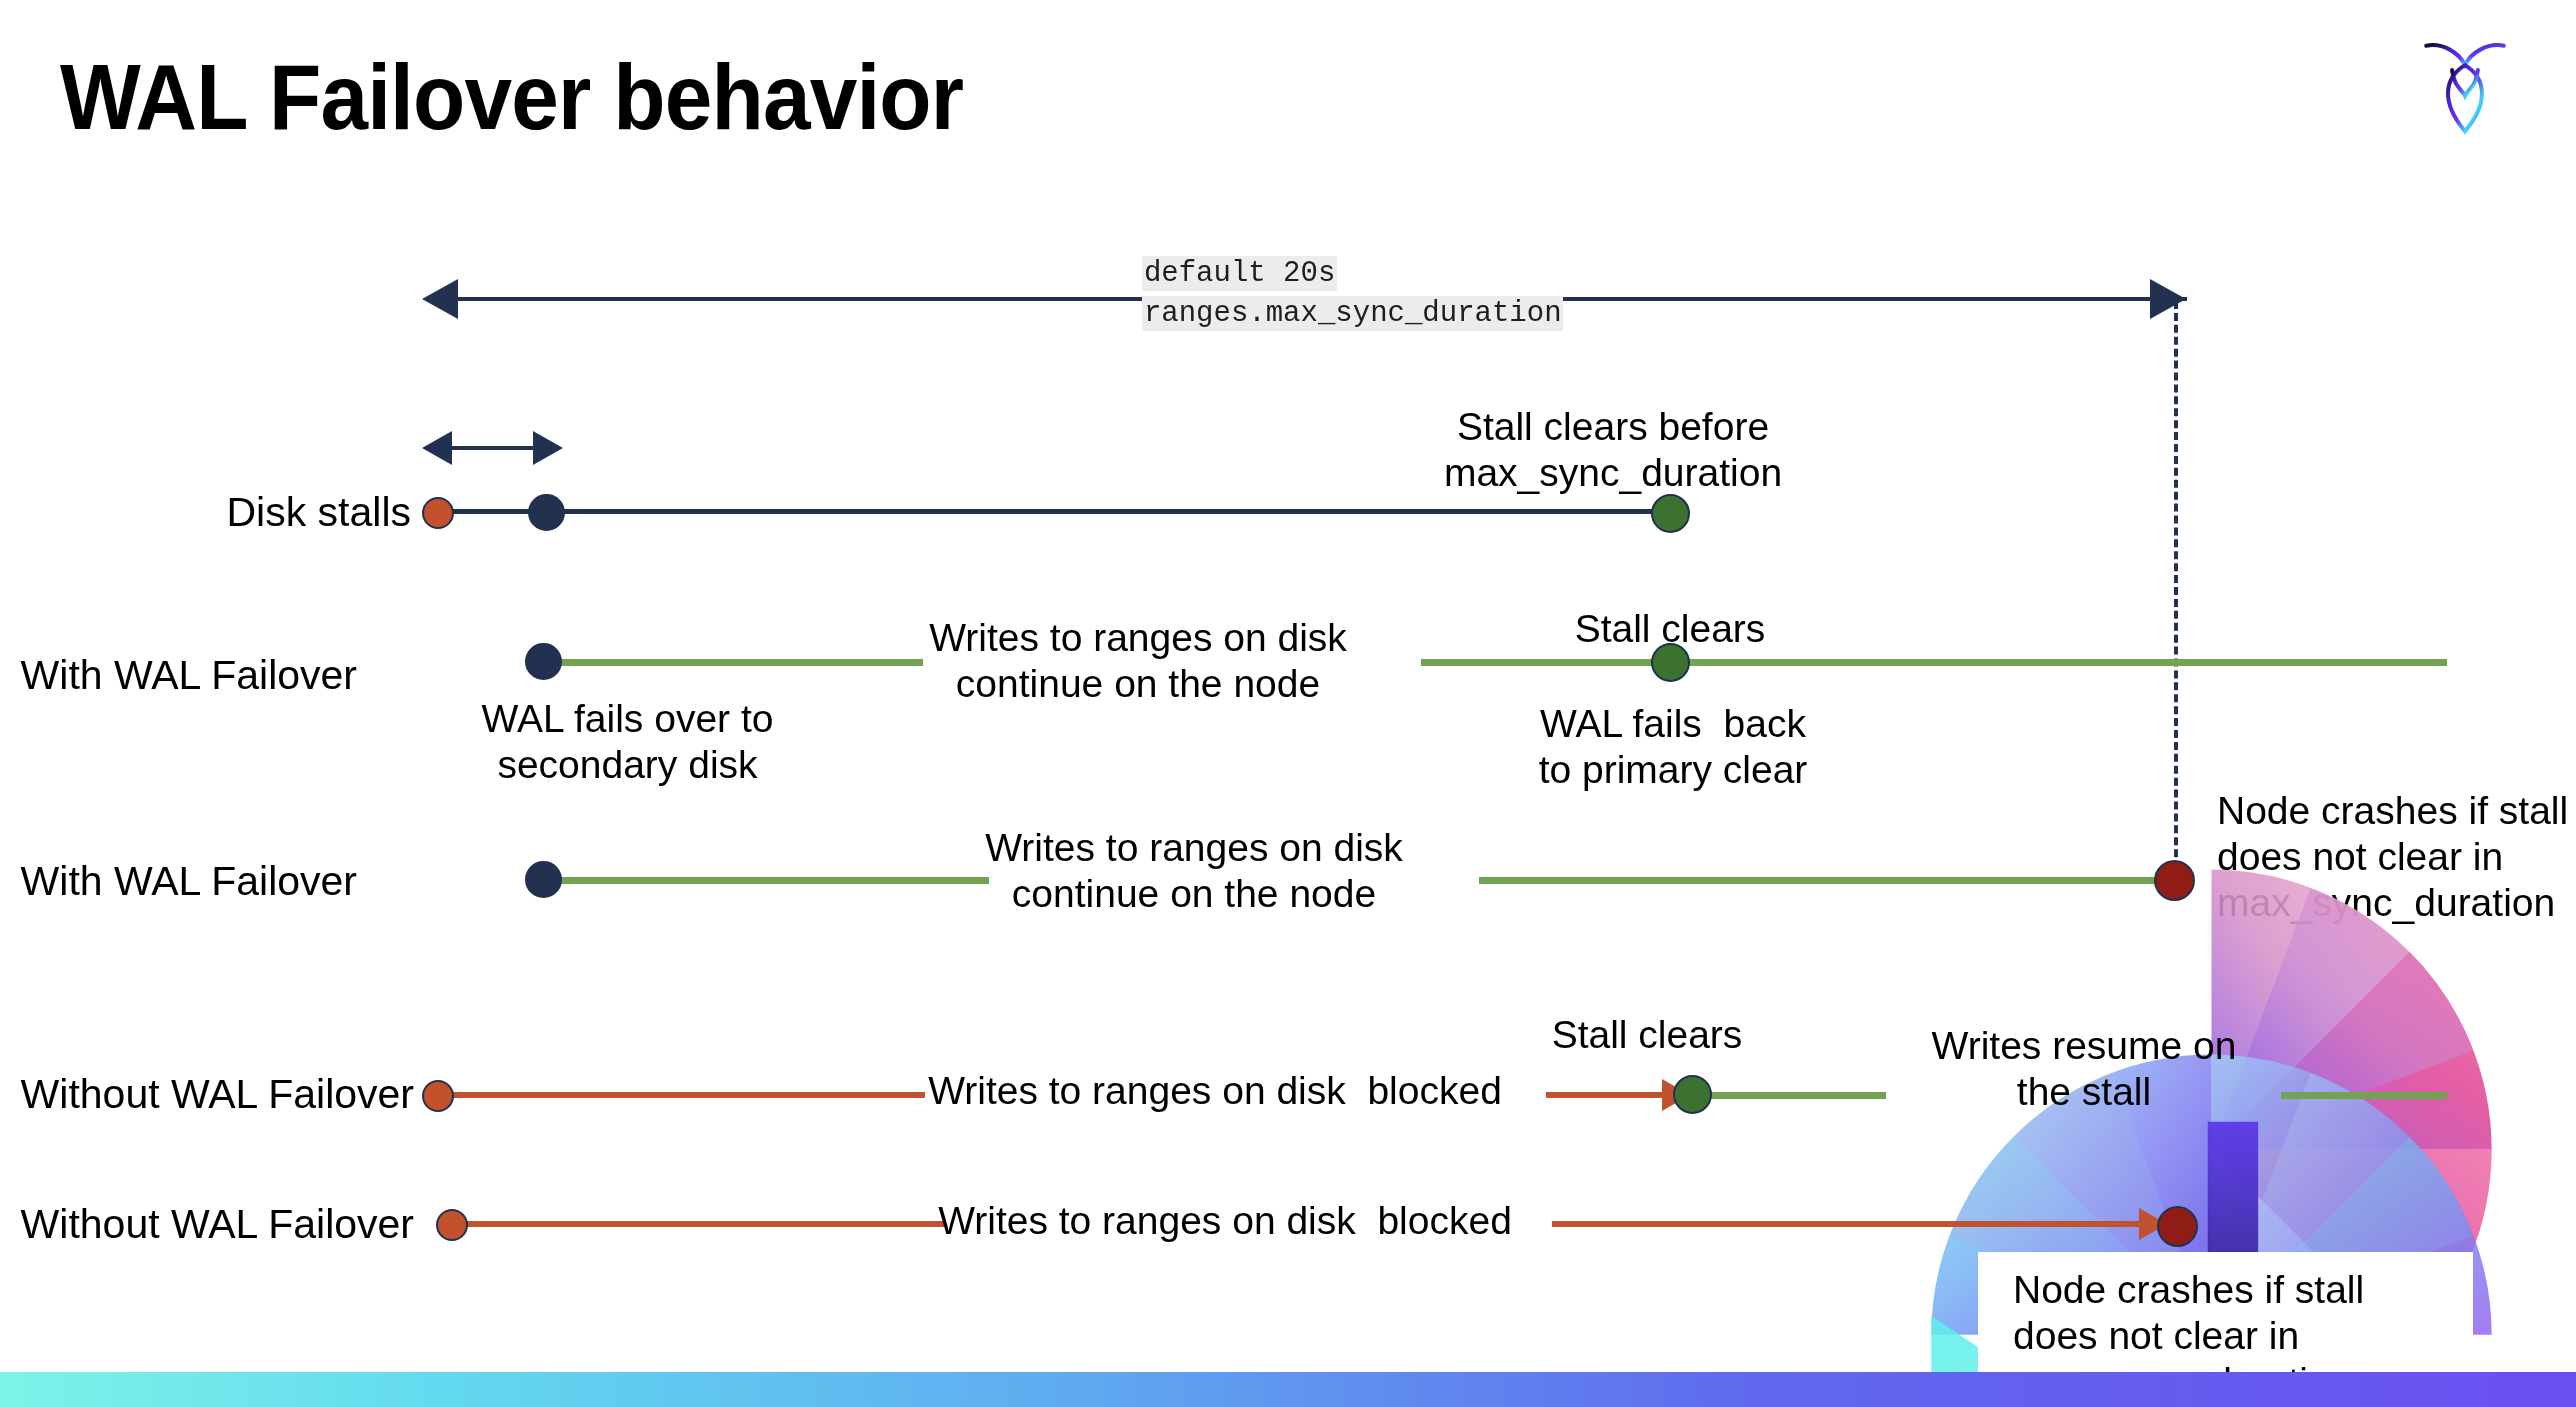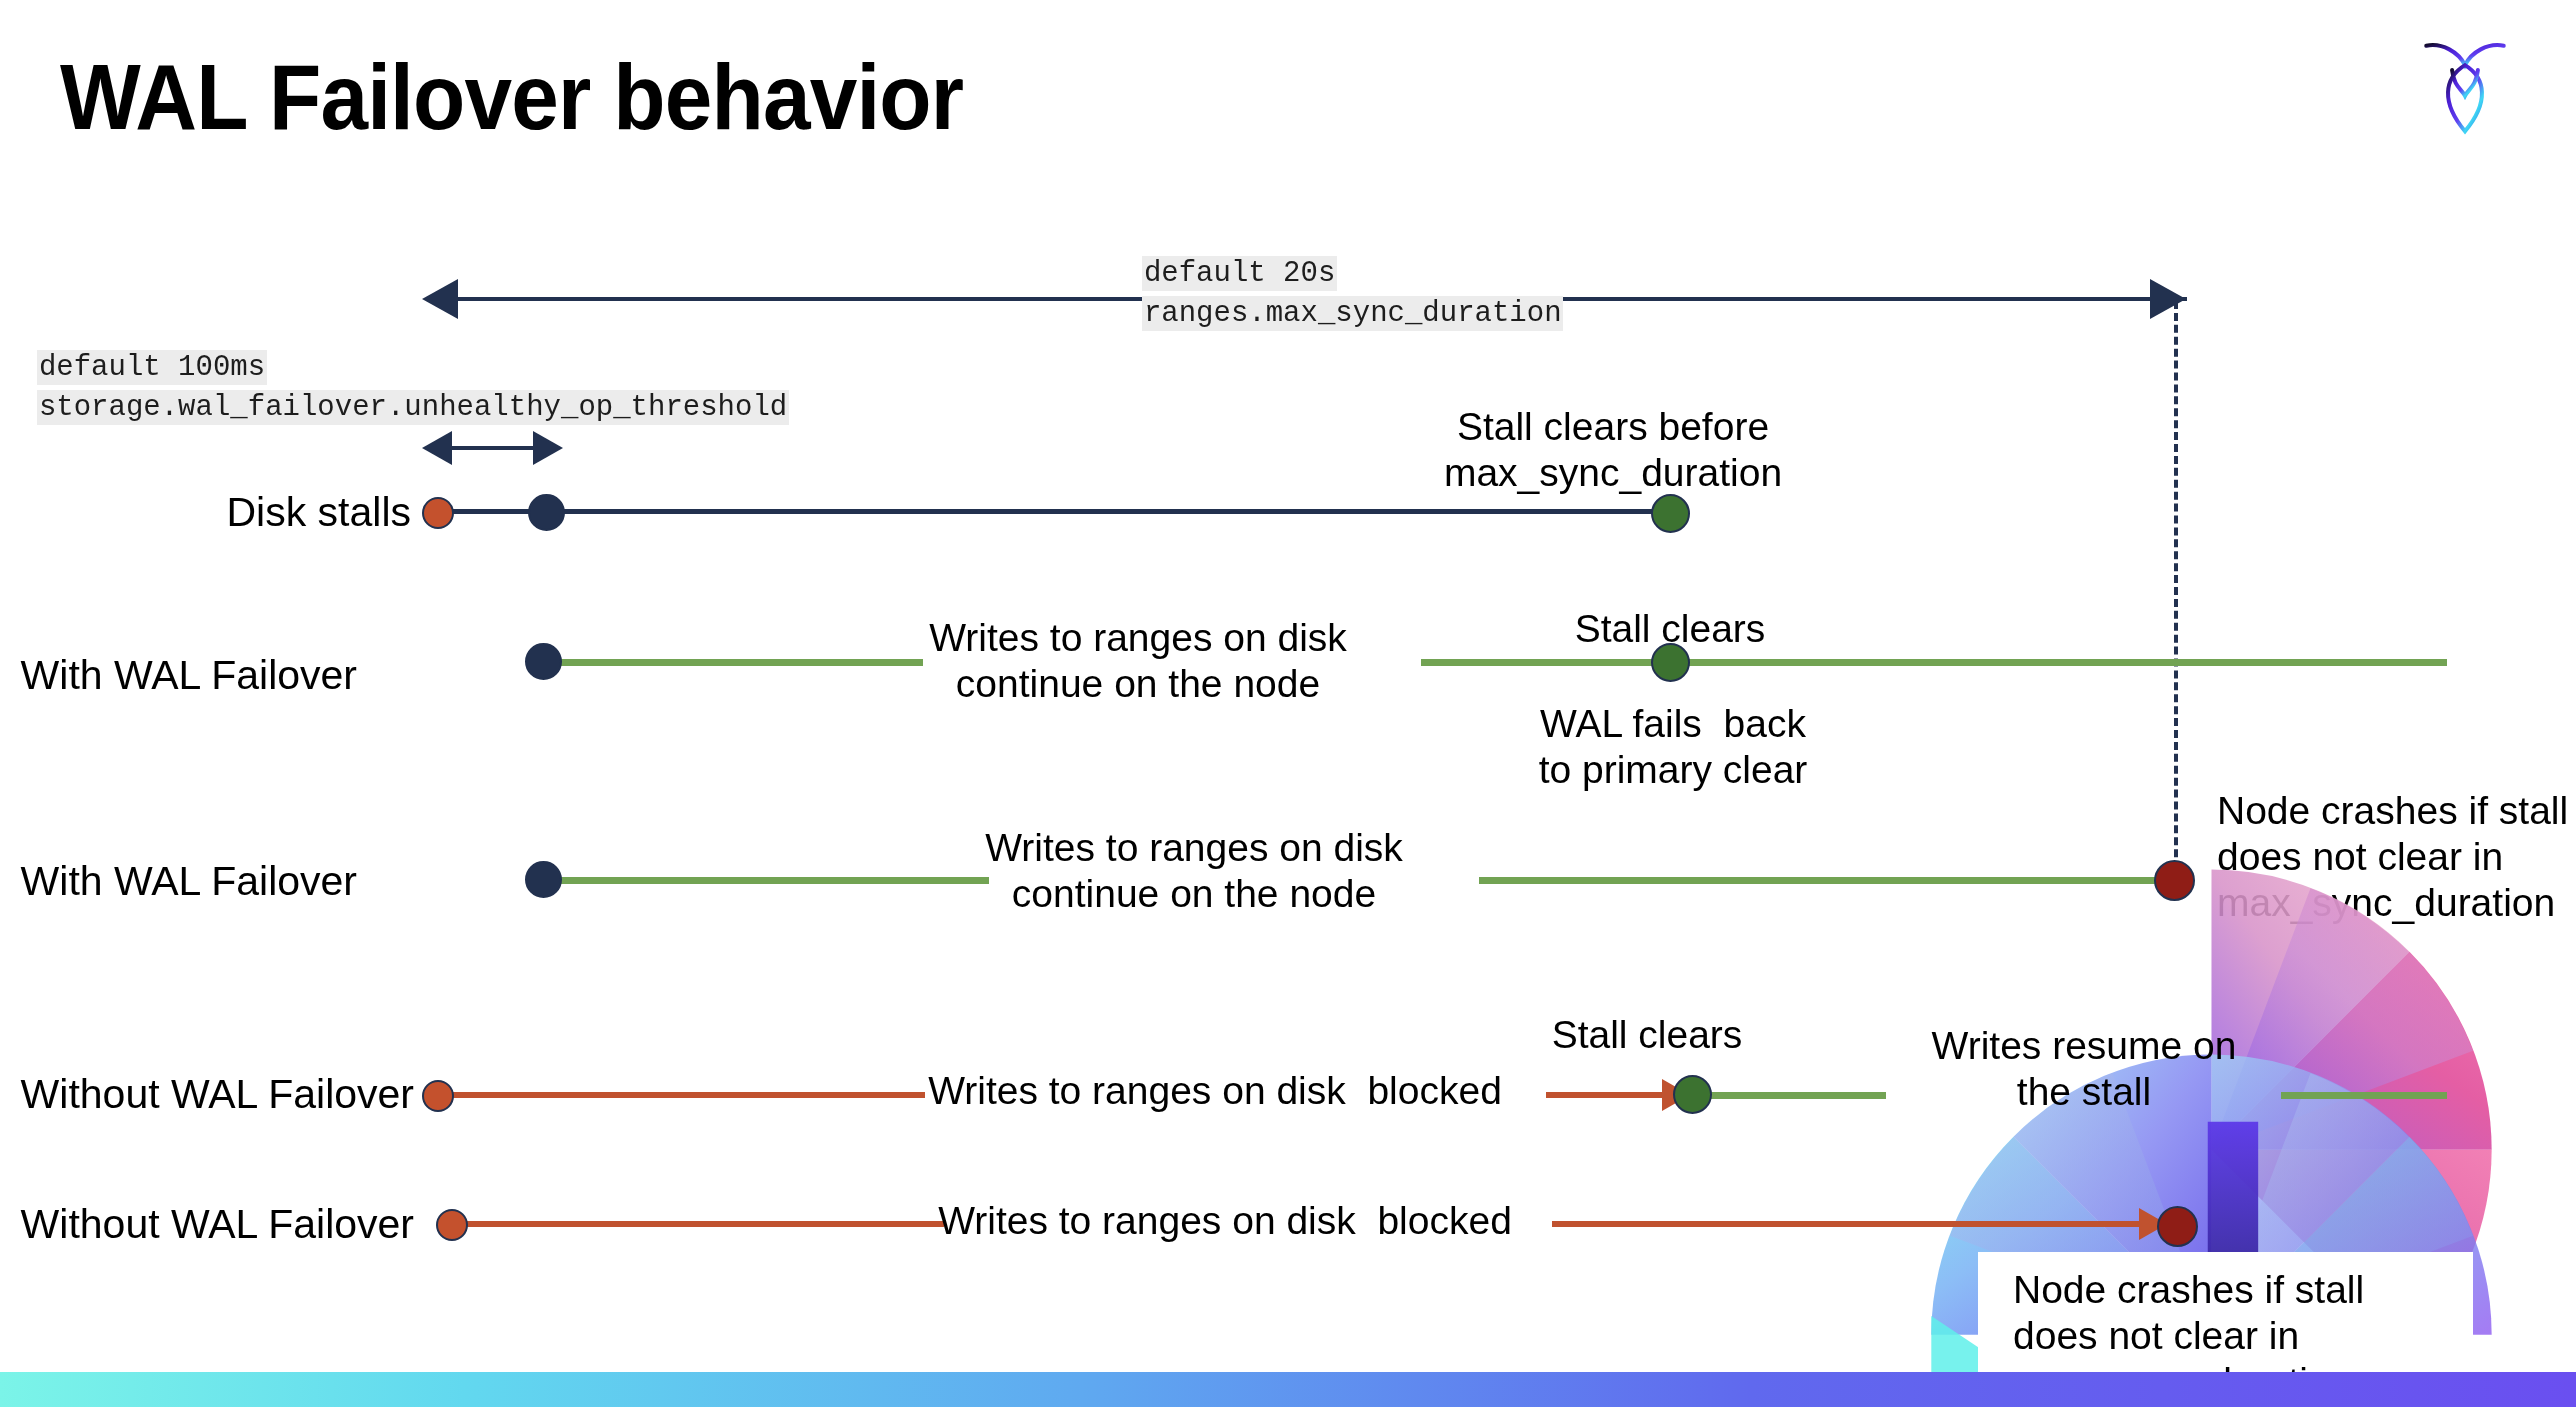--- a/index.html
+++ b/index.html
@@ -185,24 +185,20 @@
   <div class="ah left-navy" style="left:422px; top:279px;"></div>
   <div class="ah right-navy" style="left:2150px; top:279px;"></div>
 
   <div class="code" style="left:1142px; top:254px;">
     <div><span>default 20s</span></div>
     <div><span>ranges.max_sync_duration</span></div>
   </div>
 
   <div class="vdash" style="left:2174px; top:301px; height:580px;"></div>
 
-  <div class="code" style="left:37px; top:348px;">
-    <div><span>default 100ms</span></div>
-    <div><span>storage.wal_failover.unhealthy_op_threshold</span></div>
-  </div>
 
   <div class="line navy thin" style="left:447px; top:446px; width:86px;"></div>
   <div class="ah left-navy-sm" style="left:422px; top:431px;"></div>
   <div class="ah right-navy-sm" style="left:533px; top:431px;"></div>
 
   <div class="lbl r" style="left:93px; top:488px; width:318px; font-size:41px;">Disk stalls</div>
 
   <div class="line navy" style="left:439px; top:509px; width:1236px;"></div>
   <div class="dot orange" style="left:422px; top:497px; width:32px; height:32px;"></div>
   <div class="dot navy" style="left:528px; top:494px; width:37px; height:37px;"></div>
@@ -211,20 +207,22 @@
   <div class="lbl c" style="left:1426px; top:404px; width:374px; font-size:39px;">Stall clears before
 max_sync_duration</div>
 
   <div class="lbl" style="left:20.6px; top:651px; width:393px; font-size:41px;">With WAL Failover</div>
 
   <div class="line green" style="left:540px; top:659px; width:383px;"></div>
   <div class="line green" style="left:1421px; top:659px; width:1026px;"></div>
   <div class="dot navy" style="left:525px; top:643px; width:37px; height:37px;"></div>
   <div class="dot green" style="left:1651px; top:643px; width:39px; height:39px;"></div>
 
+  <div class="lbl c" style="left:422px; top:696px; width:411px; font-size:39px;">WAL fails over to
+secondary disk</div>
   <div class="lbl c" style="left:909px; top:615px; width:458px; font-size:39px;">Writes to ranges on disk
 continue on the node</div>
   <div class="lbl c" style="left:1525px; top:606px; width:290px; font-size:39px;">Stall clears</div>
   <div class="lbl c" style="left:1514px; top:701px; width:318px; font-size:39px;">WAL fails  back
 to primary clear</div>
 
   <div class="lbl" style="left:20.6px; top:857px; width:393px; font-size:41px;">With WAL Failover</div>
 
   <div class="line green" style="left:540px; top:877px; width:449px;"></div>
   <div class="line green" style="left:1479px; top:877px; width:703px;"></div>

